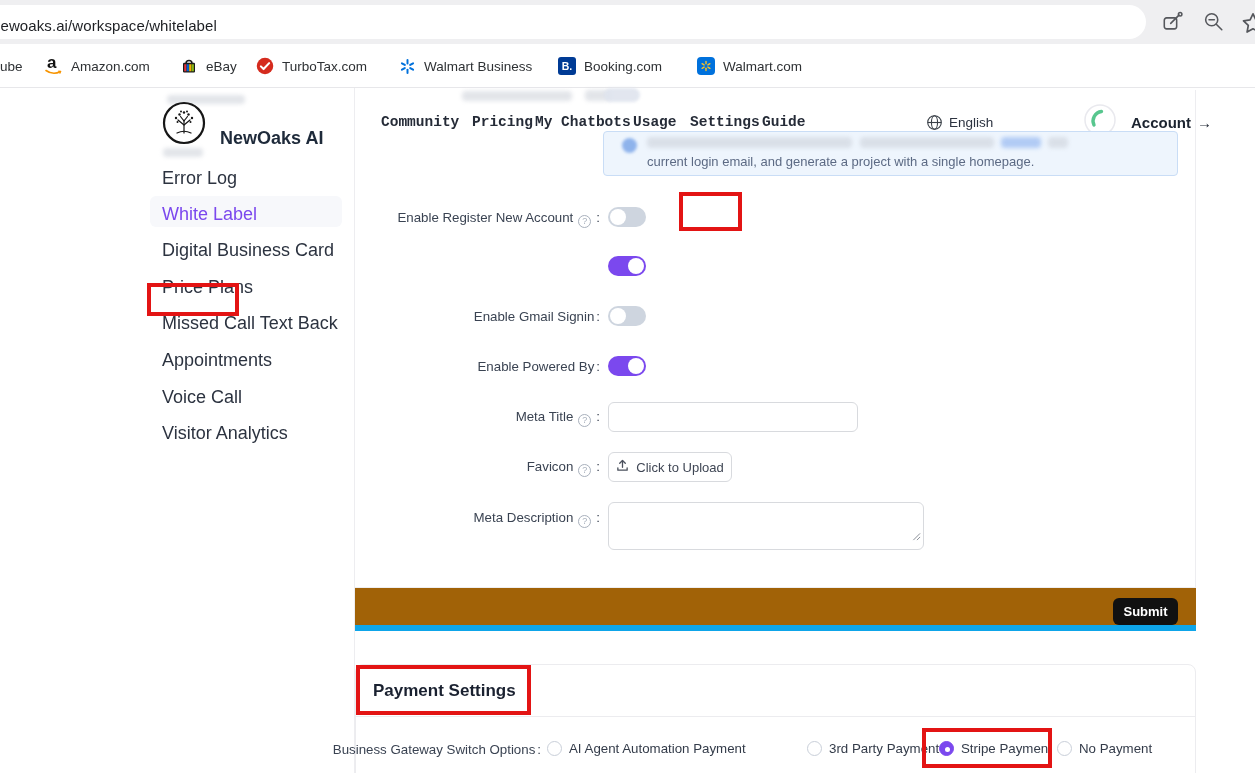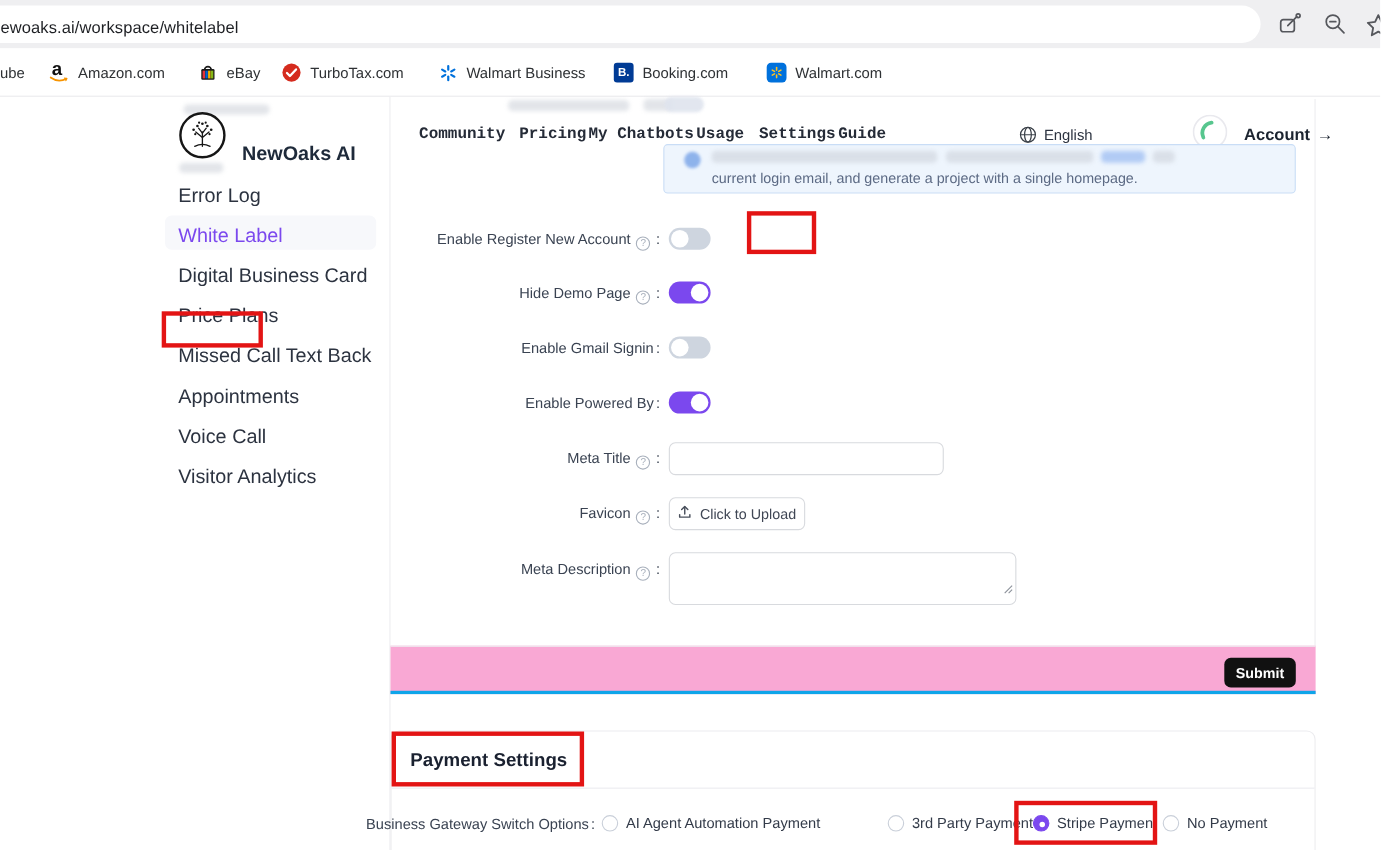--- a/index.html
+++ b/index.html
@@ -62,21 +62,21 @@
   .toggle.on { background:#7b48ee; }
   .toggle.on::after { right:2px; }
   .txt-input { position:absolute; left:608px; width:250px; height:30px; border:1px solid #d8dade; border-radius:6px;
     padding:0 10px; font-size:13px; color:#333; outline:none; font-family:"Liberation Sans",sans-serif; }
   .upload-btn { position:absolute; left:608px; width:124px; height:30px; border:1px solid #d8dade; border-radius:6px;
     background:#fff; display:flex; align-items:center; justify-content:center; gap:7px; font-size:13px; color:#3f4654; cursor:pointer; }
   .ta-wrap { position:absolute; left:608px; top:414px; width:316px; height:48px; }
   .ta { width:316px; height:48px; border:1px solid #d8dade; border-radius:6px; resize:none; outline:none;
     font-family:"Liberation Sans",sans-serif; font-size:13px; padding:6px 10px; color:#333; }
   .ta-handle { position:absolute; right:3px; bottom:5px; }
-  .footer-band { position:absolute; left:355px; top:499px; width:841px; height:44px; background:#f9a8d4; border-top:1px solid #eeeef1; border-bottom:3px solid #0ea5e9; }
+  .footer-band { position:absolute; left:355px; top:499px; width:841px; height:44px; background:#a16207; border-top:1px solid #eeeef1; border-bottom:6px solid #0ea5e9; }
   .submit { position:absolute; left:758px; top:10px; width:65px; height:27px; background:#111; color:#fff;
     font-size:13px; font-weight:600; border:none; border-radius:6px; cursor:pointer; display:flex; align-items:center; justify-content:center; }
   
   .pay-card { position:absolute; left:355px; top:576px; width:841px; height:116px; background:#fff;
     border:1px solid #ececef; border-radius:8px 8px 0 0; }
   .pay-head { position:absolute; left:17px; top:16px; font-size:17px; font-weight:700; color:#1a2130; }
   .pay-div { position:absolute; left:0; top:51px; width:100%; height:1px; background:#ececef; }
   .pay-label { position:absolute; left:-115px; top:77px; width:300px; text-align:right; font-size:13.3px; color:#3a4352; white-space:nowrap; }
   .radio-opt { position:absolute; top:76px; display:flex; align-items:flex-end; gap:7px; cursor:pointer; white-space:nowrap; }
   .radio { width:15px; height:15px; border-radius:50%; background:#fff; border:1px solid #c9cfd9; position:relative; }
@@ -259,23 +259,20 @@
       <div class="blur blue" style="left:397px; top:5px; width:40px; height:11px;"></div>
       <div class="blur" style="left:444px; top:5px; width:20px; height:11px;"></div>
       <div class="banner-line2">current login email, and generate a project with a single homepage.</div>
     </div>
 
     <div class="f-label" style="top:122px">
       <span>Enable Register New Account</span><span class="help">?</span><span class="colon">:</span>
     </div>
     <span class="toggle off" style="top:119px"></span>
 
-    <div class="f-label" style="top:171px">
-      <span>Hide Demo Page</span><span class="help">?</span><span class="colon">:</span>
-    </div>
     <span class="toggle on" style="top:168px"></span>
 
     <div class="f-label" style="top:221px">
       <span>Enable Gmail Signin</span><span class="colon">:</span>
     </div>
     <span class="toggle off" style="top:218px"></span>
 
     <div class="f-label" style="top:271px">
       <span>Enable Powered By</span><span class="colon">:</span>
     </div>

